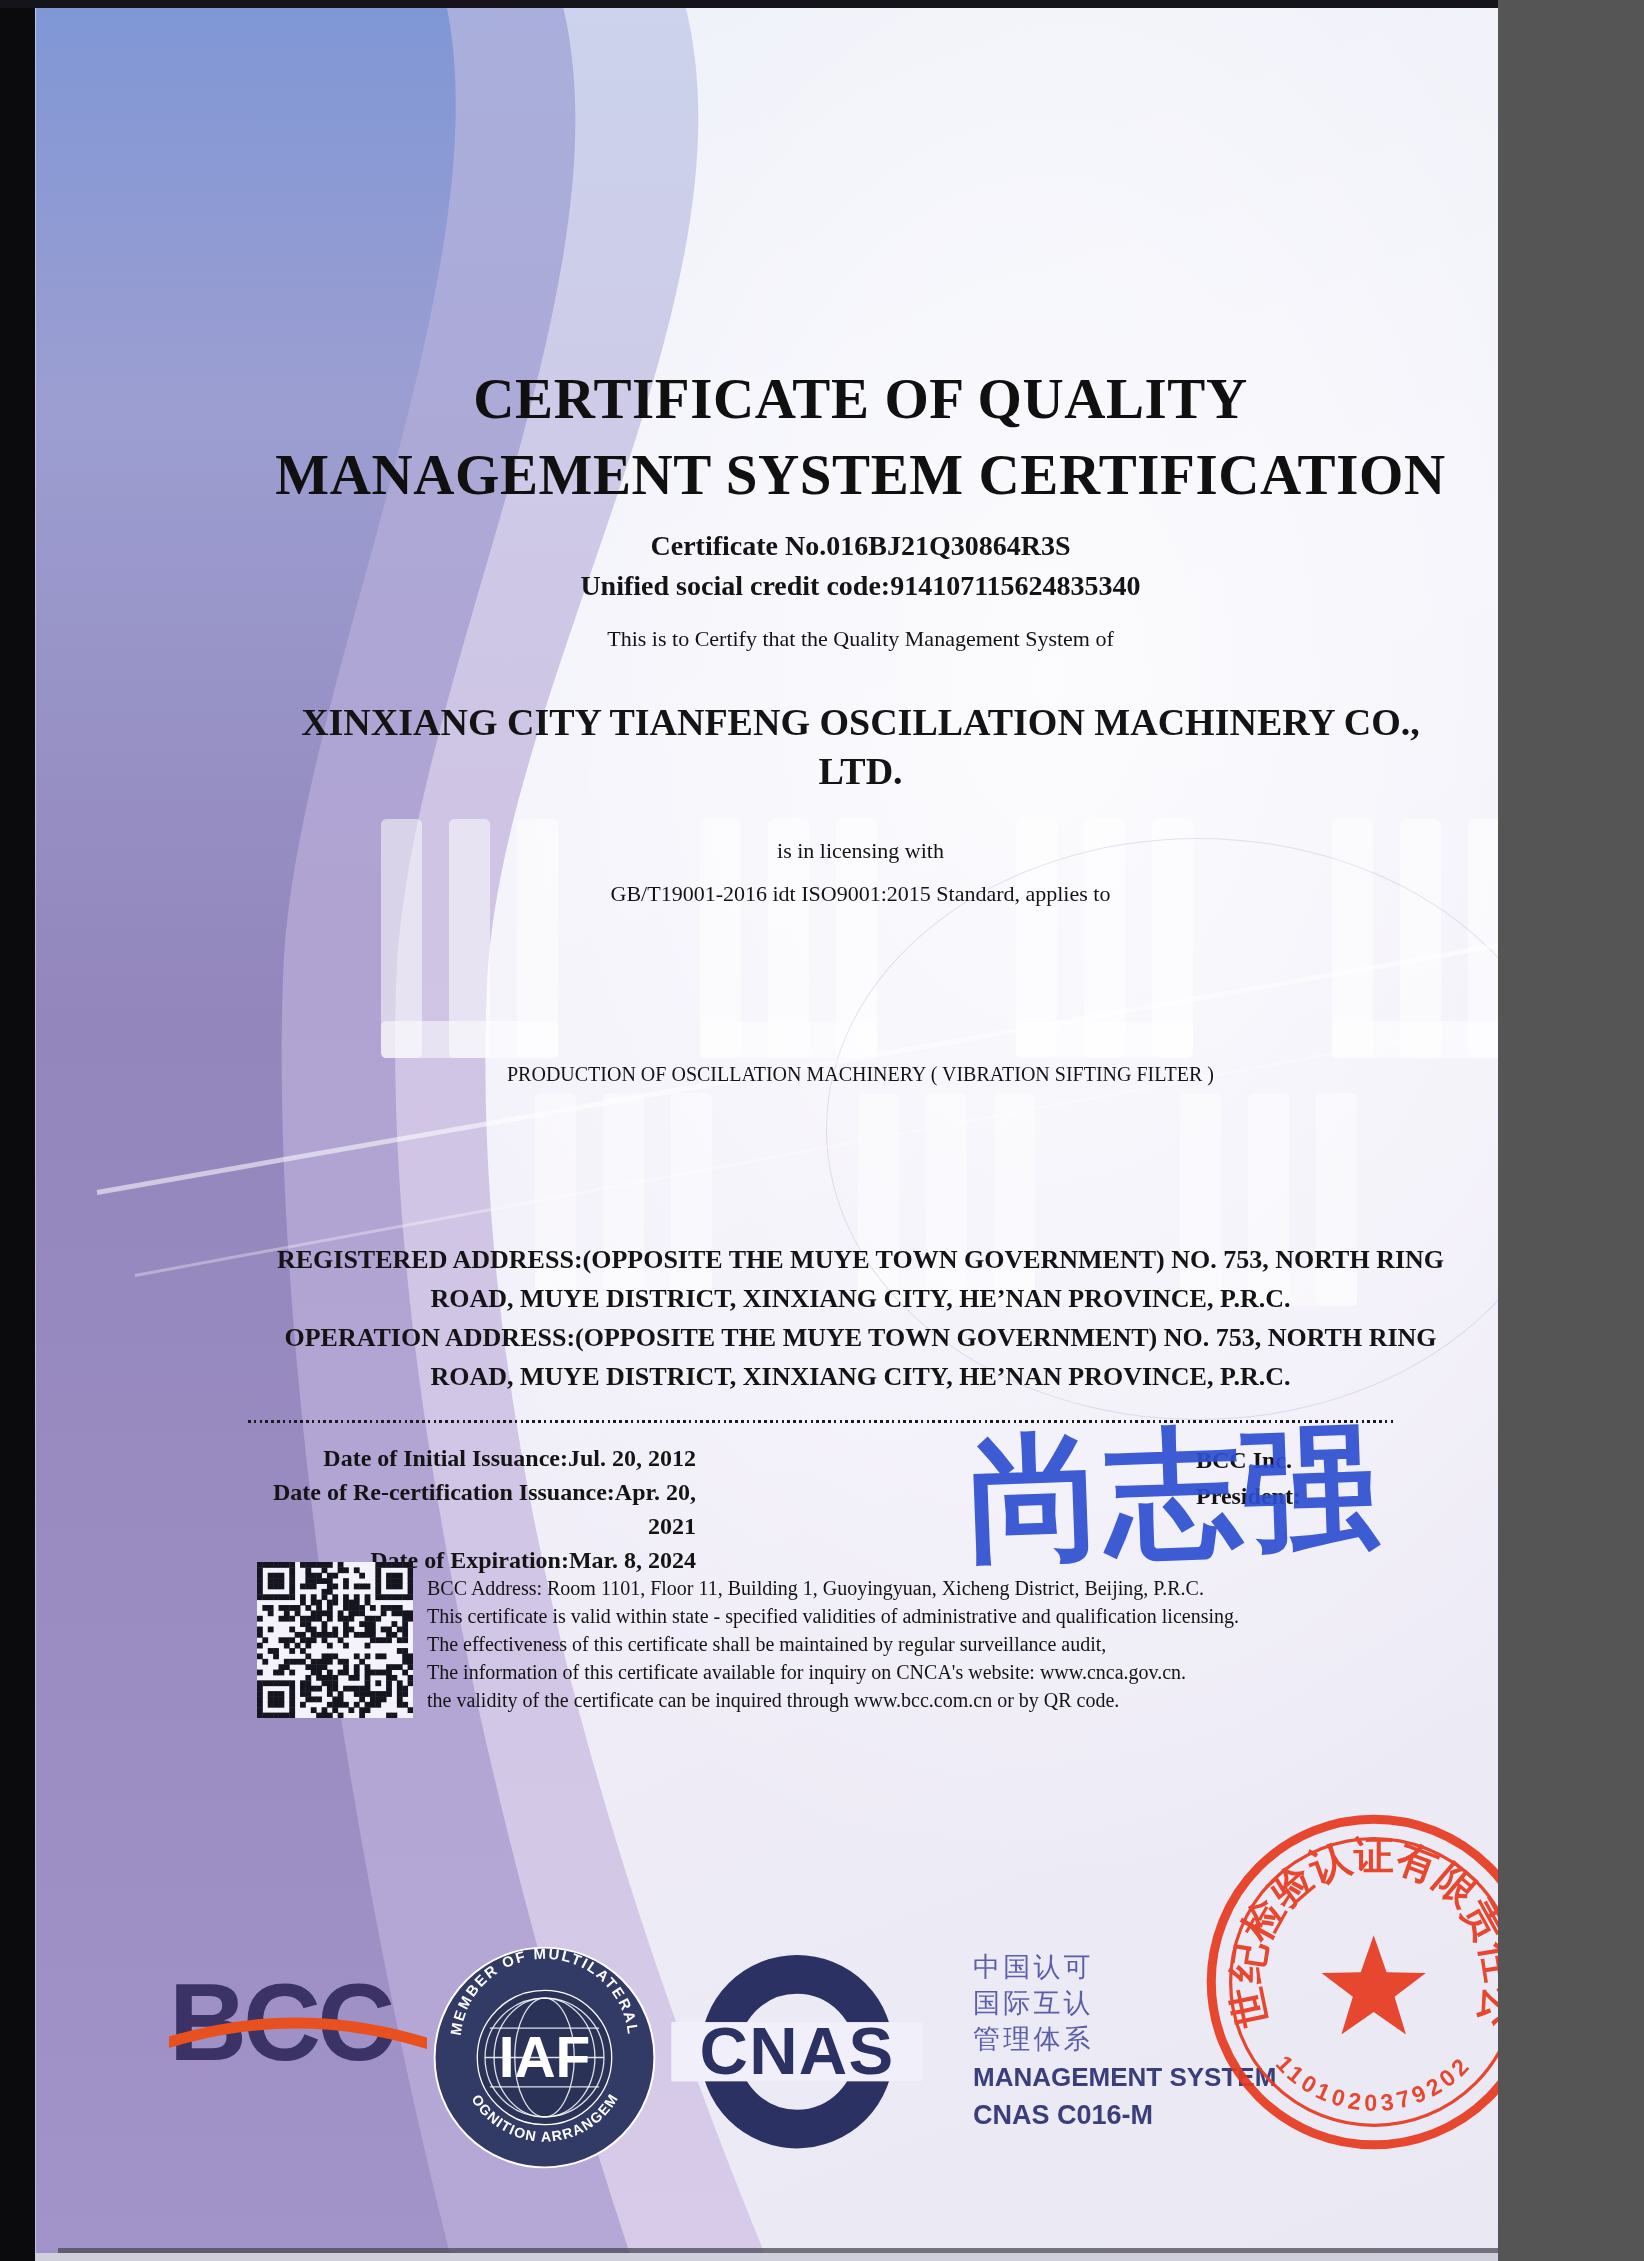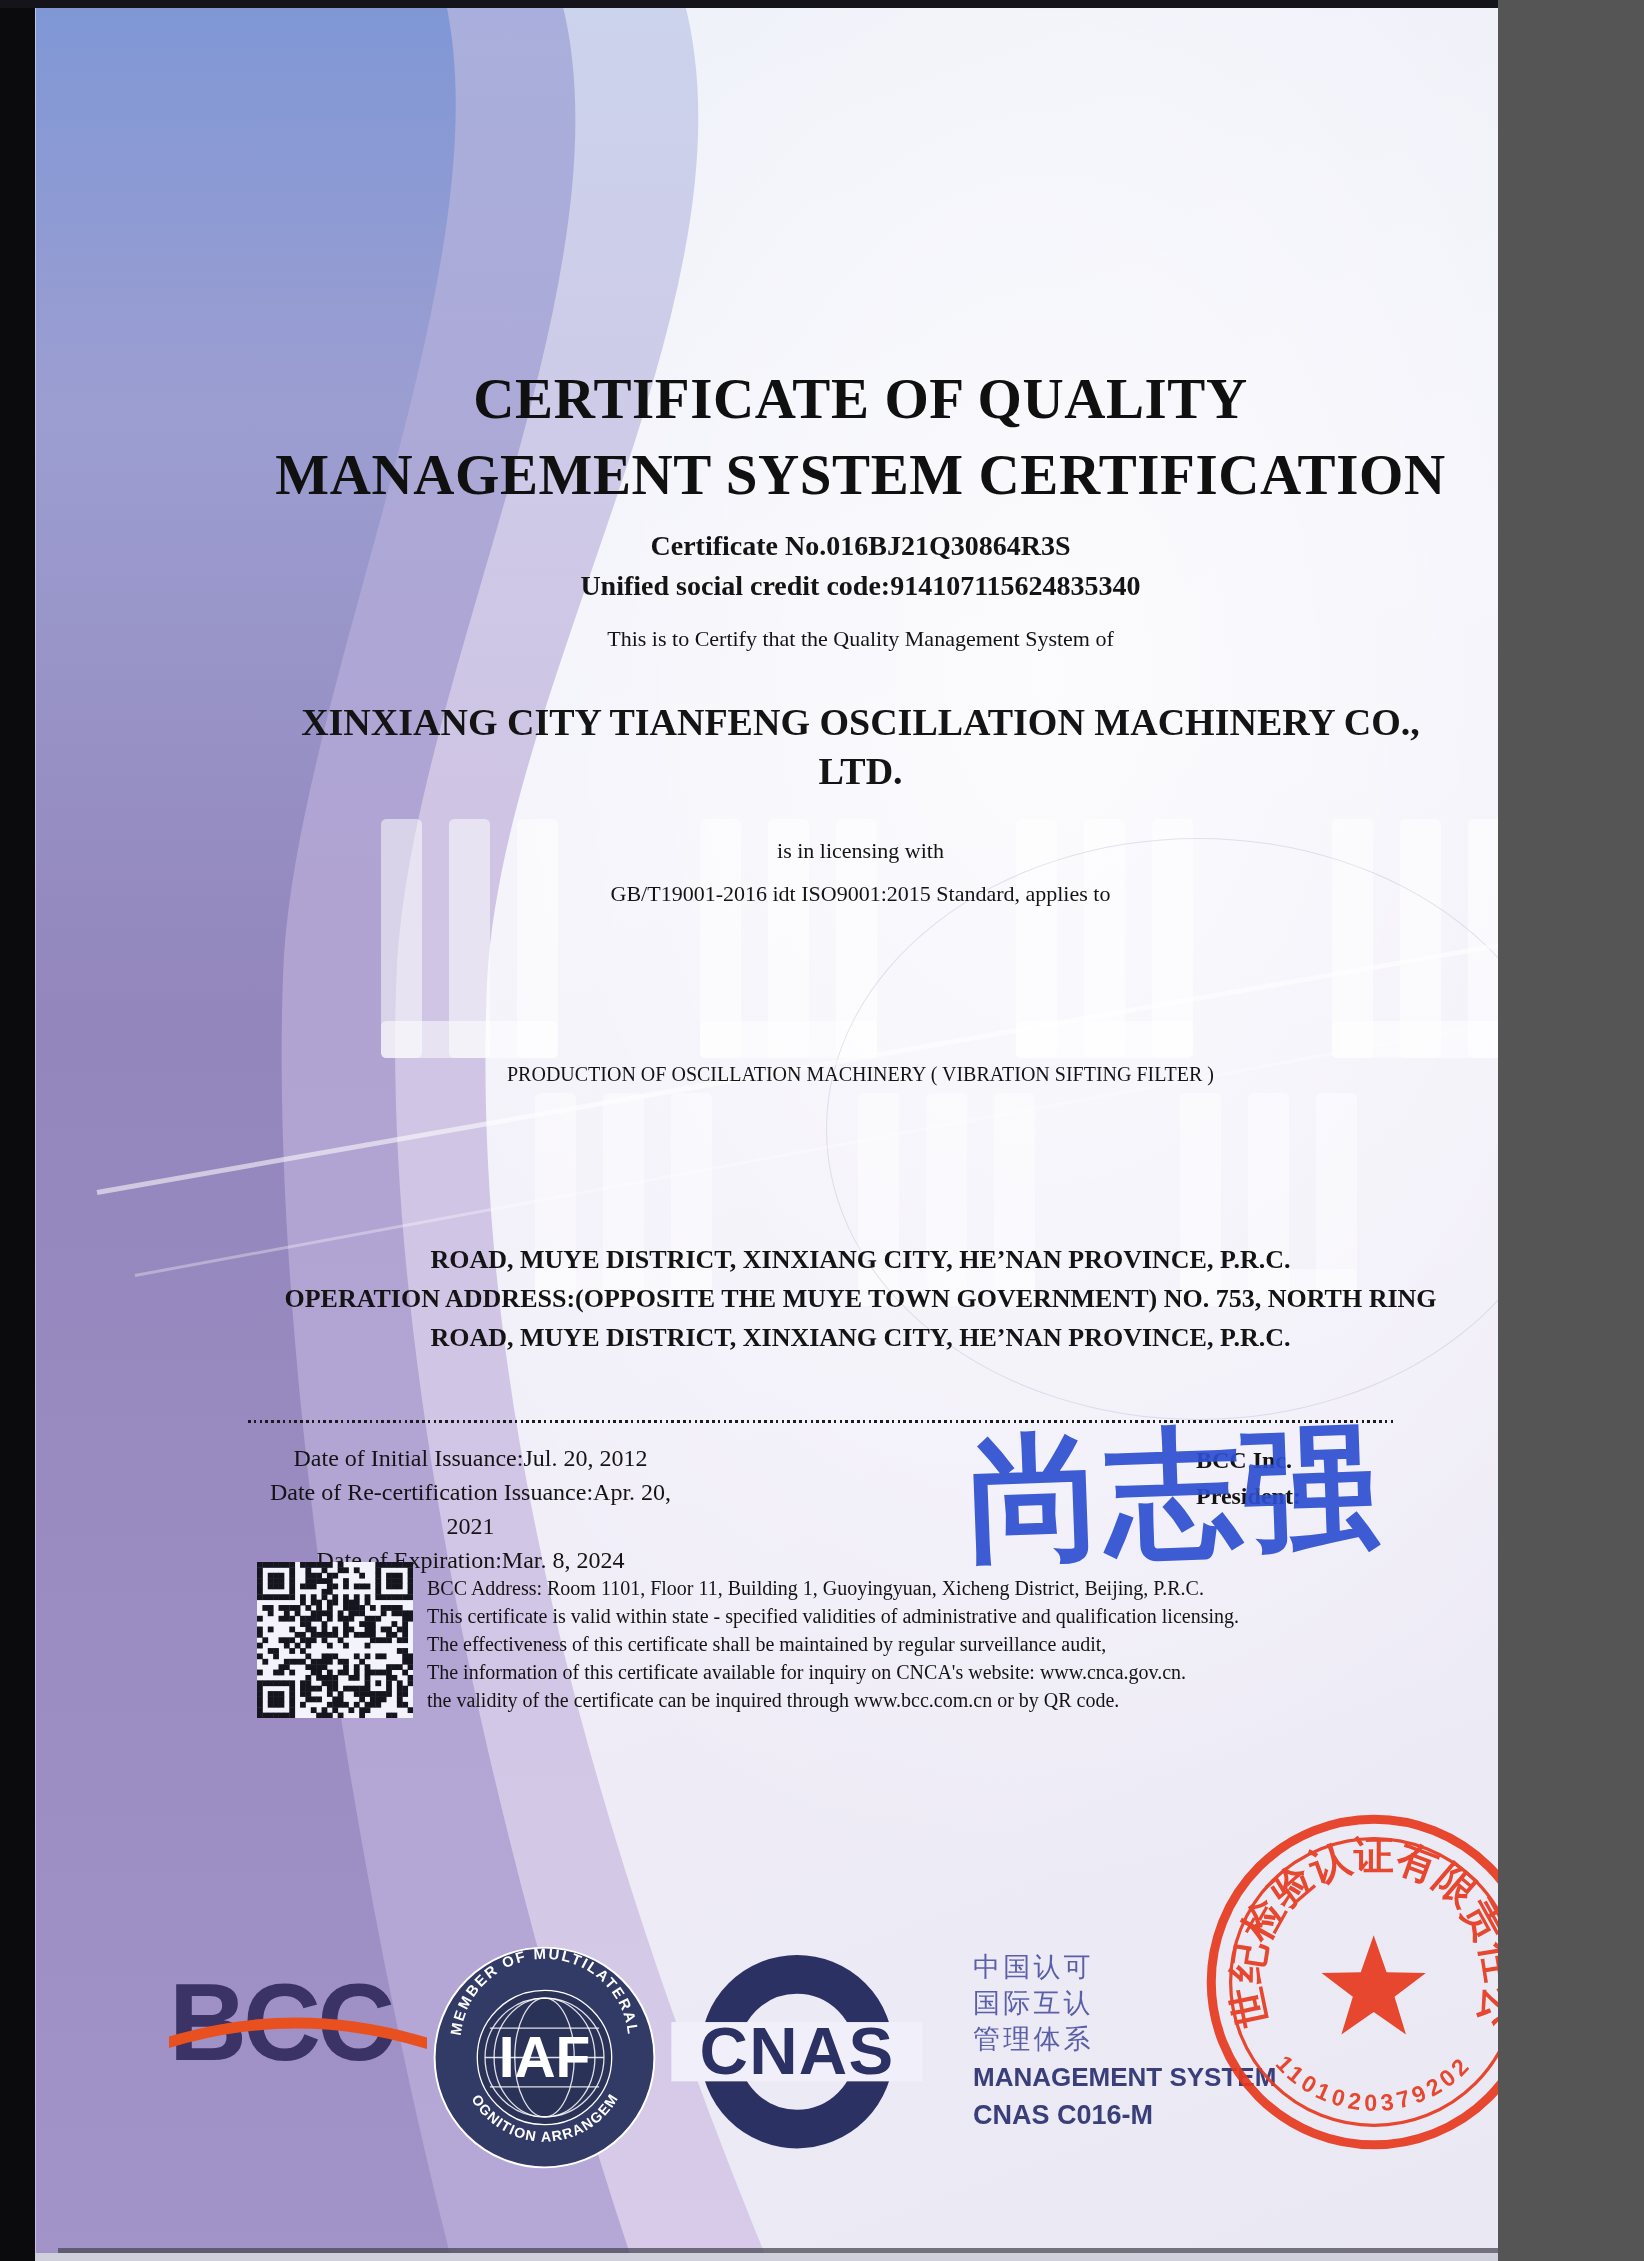--- a/index.html
+++ b/index.html
@@ -32,21 +32,21 @@
   
   .center-col{left:77px;width:1567px;text-align:center;z-index:5;}
   .title{font-size:57px;line-height:76px;font-weight:bold;letter-spacing:0.6px;color:#101010;}
   .meta{font-size:28px;font-weight:bold;}
   .body-line{font-size:22px;}
   .company{font-size:38px;line-height:49px;font-weight:bold;}
   .scope{font-size:20px;font-weight:400;}
   .addr{font-size:26px;line-height:39px;font-weight:600;}
   .dotted-rule{left:248px;top:1420px;width:1148px;height:3.2px;z-index:5;
       background:repeating-linear-gradient(90deg,#1c1c1c 0 2.6px,transparent 2.6px 5.8px);}
-  .dates{left:245px;top:1441px;width:451px;text-align:center;font-size:24px;line-height:34px;font-weight:400;z-index:5;}
+  .dates{left:245px;top:1441px;width:451px;text-align:right;font-size:24px;line-height:34px;font-weight:700;z-index:5;}
   .issuer{left:1196px;top:1442px;font-size:24px;line-height:36px;font-weight:600;z-index:5;}
   .signature{left:967px;top:1400px;width:580px;font-size:137px;color:#2e4fd0;z-index:6;
       font-family:"DejaVu Sans",sans-serif;font-weight:bold;transform:rotate(-2deg);opacity:.92;}
   .fineprint{left:427px;top:1574px;width:1032px;font-size:20px;line-height:28px;z-index:5;}
 
   
   .bcc-logo{left:169px;top:1968px;width:258px;height:123px;z-index:5;}
   .bcc-text{position:absolute;left:0;top:0;font-family:"Liberation Sans",sans-serif;
       font-weight:900;font-size:108px;line-height:108px;letter-spacing:-3.9px;color:#3b3266;transform:scaleY(1.02);}
   .cnas-block{left:973px;top:1949px;z-index:5;font-family:"DejaVu Sans",sans-serif;}
@@ -152,20 +152,21 @@
     <div class="company">XINXIANG CITY TIANFENG OSCILLATION MACHINERY CO.,</div>
     <div class="company">LTD.</div>
   </div>
 
   <div class="abs center-col body-line" style="top:838px;">is in licensing with</div>
   <div class="abs center-col body-line" style="top:881px;">GB/T19001-2016 idt ISO9001:2015 Standard, applies to</div>
 
   <div class="abs center-col scope" style="top:1063px;">PRODUCTION OF OSCILLATION MACHINERY ( VIBRATION SIFTING FILTER )</div>
 
   <div class="abs center-col" style="top:1240px;">
+    <div class="addr">REGISTERED ADDRESS:(OPPOSITE THE MUYE TOWN GOVERNMENT) NO. 753, NORTH RING</div>
     <div class="addr">ROAD, MUYE DISTRICT, XINXIANG CITY, HE’NAN PROVINCE, P.R.C.</div>
     <div class="addr">OPERATION ADDRESS:(OPPOSITE THE MUYE TOWN GOVERNMENT) NO. 753, NORTH RING</div>
     <div class="addr">ROAD, MUYE DISTRICT, XINXIANG CITY, HE’NAN PROVINCE, P.R.C.</div>
   </div>
 
   <div class="abs dotted-rule"></div>
 
   <div class="abs dates">
     <div>Date of Initial Issuance:Jul. 20, 2012</div>
     <div>Date of Re-certification Issuance:Apr. 20, 2021</div>

